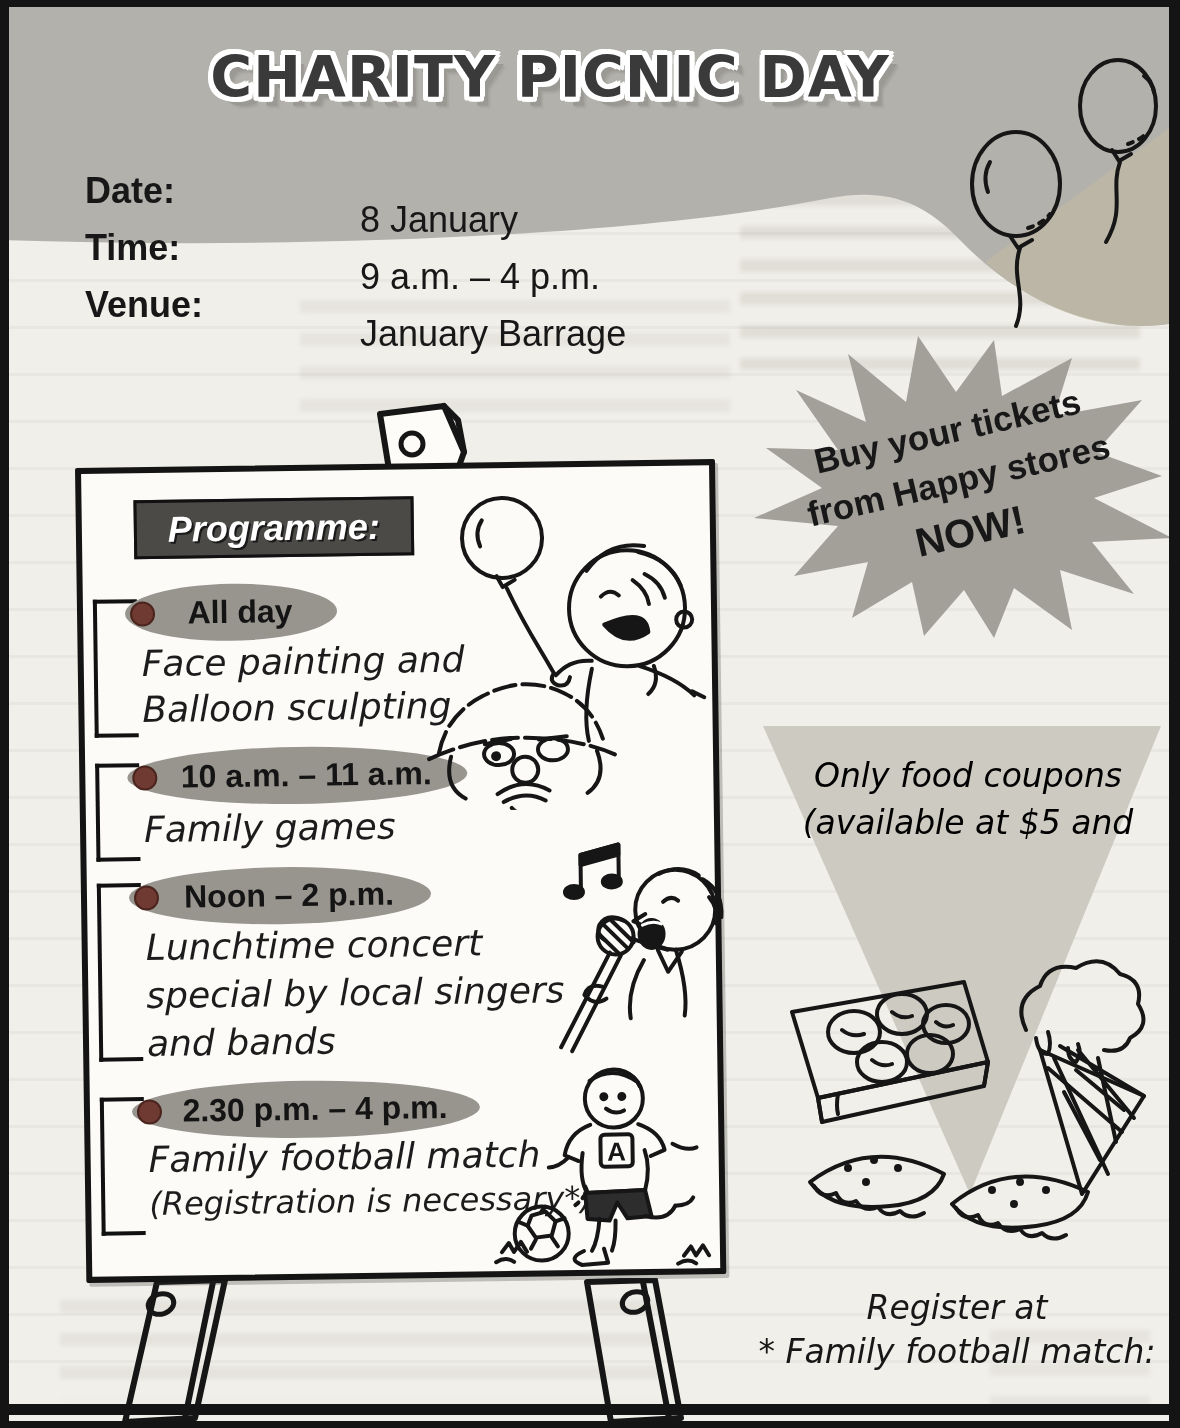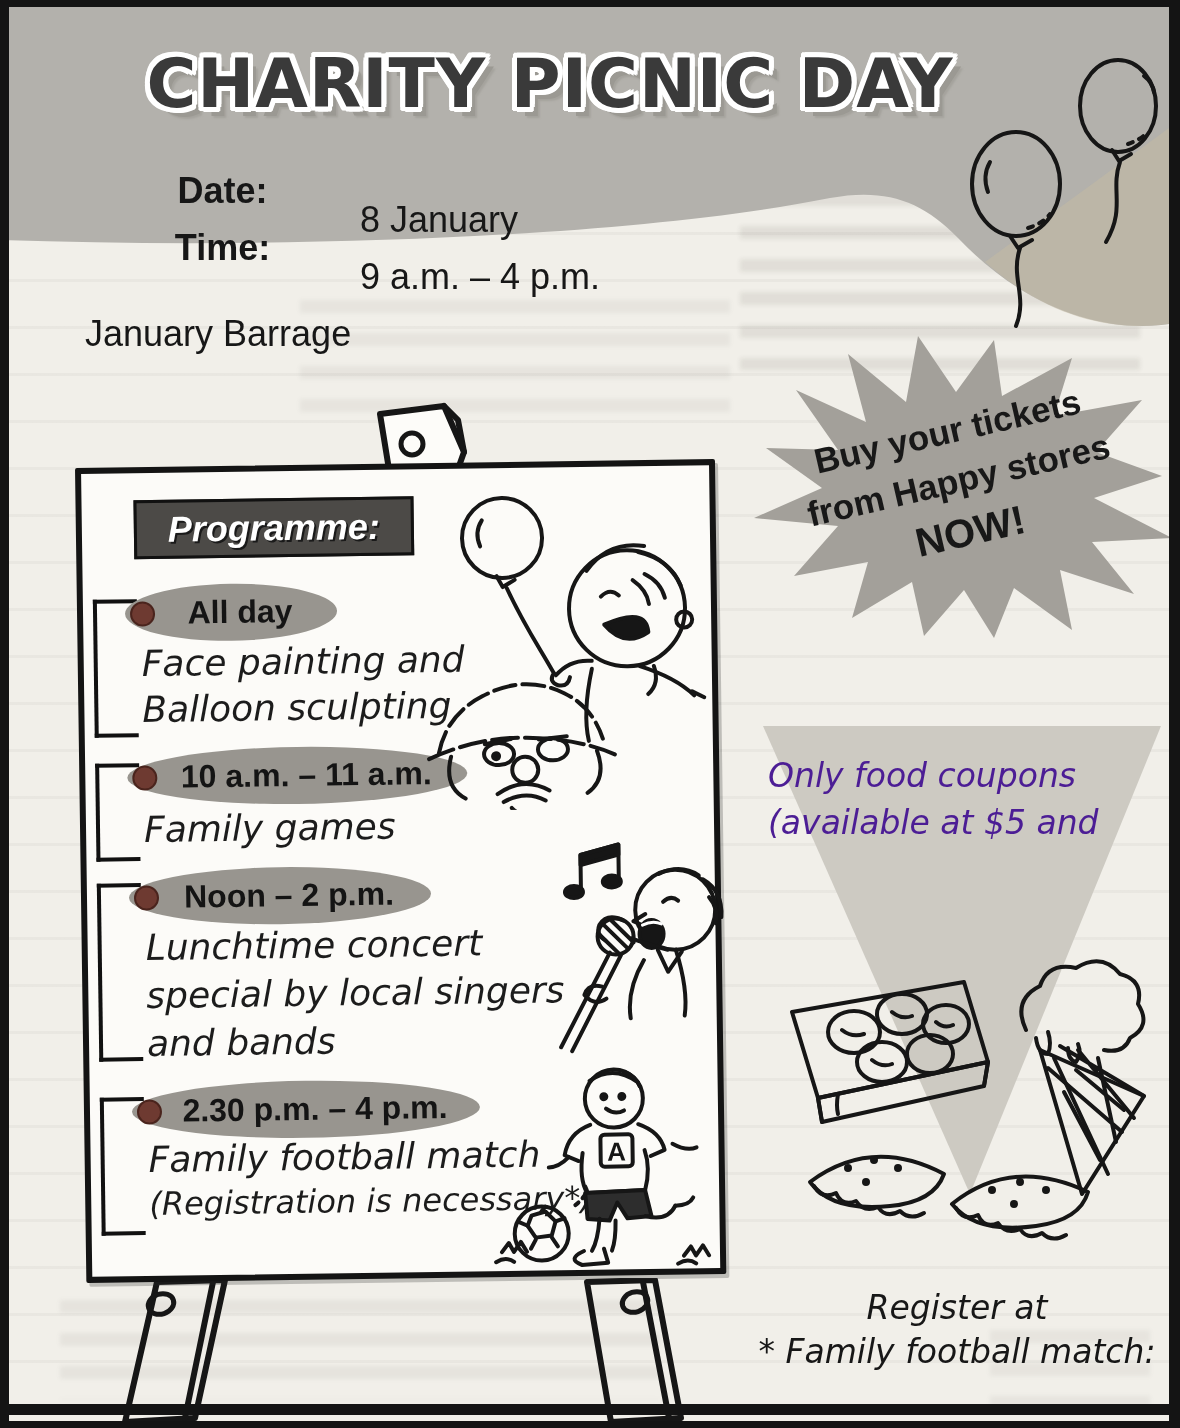--- a/index.html
+++ b/index.html
@@ -24,52 +24,52 @@
   .bleed{
     position:absolute;z-index:1;filter:blur(2px);opacity:.8;pointer-events:none;
     background:repeating-linear-gradient(180deg,rgba(112,108,100,.16) 0 13px,transparent 13px 33px);
   }
 
   .band-svg{position:absolute;left:0;top:0;z-index:2;}
 
   
   .title{
     position:absolute;left:0;top:44px;width:1100px;text-align:center;z-index:6;
-    font-family:"DejaVu Sans",sans-serif;font-weight:bold;font-size:68px;letter-spacing:1px;
+    font-family:"DejaVu Sans",sans-serif;font-weight:bold;font-size:57px;letter-spacing:1px;
     color:#3a3a3a;white-space:nowrap;
     text-shadow:
       -4px -4px 0 #fff,4px -4px 0 #fff,-4px 4px 0 #fff,4px 4px 0 #fff,
       -5px 0 0 #fff,5px 0 0 #fff,0 -5px 0 #fff,0 5px 0 #fff,
       -3px -5px 0 #fff,3px 5px 0 #fff,-5px 3px 0 #fff,5px -3px 0 #fff,
       8px 9px 0 #9b9993,10px 11px 2px #a5a39d;
   }
 
   
   .details{position:absolute;left:85px;top:170px;z-index:6;}
   .drow{display:flex;height:57px;align-items:flex-start;}
-  .dlbl{width:275px;font-weight:bold;font-size:36px;text-align:center;}
+  .dlbl{width:275px;font-weight:bold;font-size:36px;}
   .dval{font-size:36px;margin-top:29px;}
 
   
   .burst{position:absolute;left:742px;top:330px;z-index:6;}
   .burst text{
     font-family:"Liberation Sans",sans-serif;font-weight:bold;fill:#181818;
     text-anchor:middle;
   }
 
   
   .triangle{
     position:absolute;left:763px;top:726px;width:398px;height:468px;z-index:2;
     background:#cdcac2;
     clip-path:polygon(0 0,100% 0,52% 100%);
   }
   .food-note{
-    position:absolute;left:768px;top:752px;width:400px;z-index:6;
+    position:absolute;left:768px;top:752px;width:400px;z-index:6;text-align:center;
     font-family:"DejaVu Sans",sans-serif;font-style:italic;font-size:33px;line-height:47px;
-    color:#4c1d95;
+    color:#000000;
   }
 
   
   .footer-note{
     position:absolute;left:742px;top:1286px;width:430px;z-index:6;text-align:center;
     font-family:"DejaVu Sans",sans-serif;font-style:italic;font-size:33px;line-height:44px;
   }
   .footer-note .url{text-decoration:underline;}
 
   
@@ -154,20 +154,21 @@
   <div class="details">
     <div class="drow">
       <div class="dlbl">Date:</div>
       <div class="dval">8 January</div>
     </div>
     <div class="drow">
       <div class="dlbl">Time:</div>
       <div class="dval">9 a.m. – 4 p.m.</div>
     </div>
     <div class="drow">
+      <div class="dlbl">Venue:</div>
       <div class="dval">January Barrage</div>
     </div>
   </div>
 
   <div class="burst">
     <svg width="436" height="312" viewBox="0 0 436 312">
       <polygon fill="#a3a09a" points="
         420,146 352,168 430,208 350,212 392,264 318,240 330,300 272,258
         252,308 222,260 182,306 170,252 110,288 126,232 52,246 96,196
         12,188 80,158 24,118 96,120 54,60 124,92 106,24 164,72 176,6

